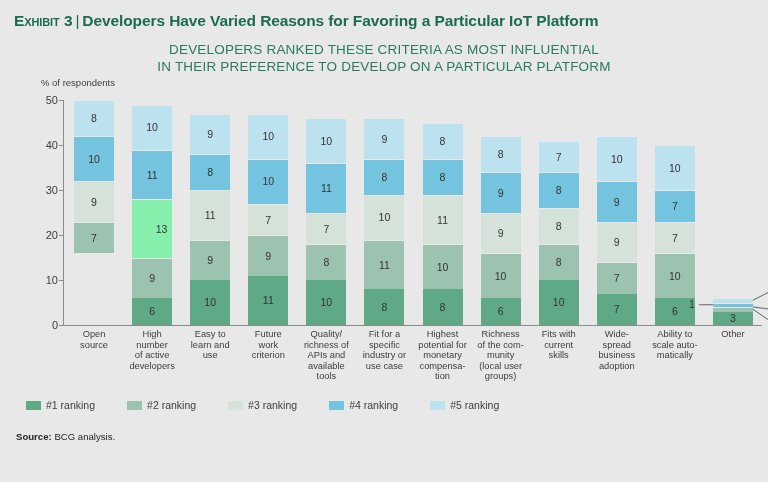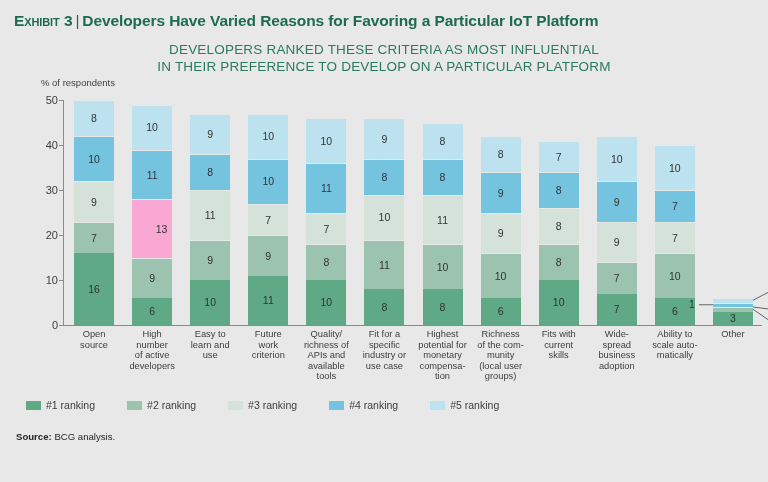--- a/index.html
+++ b/index.html
@@ -131,44 +131,41 @@
       <div class="y-tick-mark" style="top: 235px; left: 59px;"></div>
       <div class="y-tick-label" style="left: 36px; top: 190px;">30</div>
       <div class="y-tick-mark" style="top: 190px; left: 59px;"></div>
       <div class="y-tick-label" style="left: 36px; top: 145px;">40</div>
       <div class="y-tick-mark" style="top: 145px; left: 59px;"></div>
       <div class="y-tick-label" style="left: 36px; top: 100px;">50</div>
       <div class="y-tick-mark" style="top: 100px; left: 59px;"></div>
     </div>
   <div id="bars-container">
       <div class="bar-group" style="position: absolute; left: 74.0417px; width: 40px; top: 100px; height: 225px;">
-        <div class="seg" style="background: rgb(95, 169, 135); height: 72px; bottom: 0px; border-top: none;">
-          <span class="seg-label">16</span>
-        </div>
         <div class="seg" style="background: rgb(156, 195, 175); height: 31.5px; bottom: 72px;">
           <span class="seg-label">7</span>
         </div>
         <div class="seg" style="background: rgb(212, 226, 218); height: 40.5px; bottom: 103.5px;">
           <span class="seg-label">9</span>
         </div>
         <div class="seg" style="background: rgb(116, 196, 224); height: 45px; bottom: 144px;">
           <span class="seg-label">10</span>
         </div>
         <div class="seg" style="background: rgb(188, 226, 240); height: 36px; bottom: 189px;">
           <span class="seg-label">8</span>
         </div>
       </div>
       <div class="bar-group" style="position: absolute; left: 132.125px; width: 40px; top: 104.5px; height: 220.5px;">
         <div class="seg" style="background: rgb(95, 169, 135); height: 27px; bottom: 0px; border-top: none;">
           <span class="seg-label">6</span>
         </div>
         <div class="seg" style="background: rgb(156, 195, 175); height: 40.5px; bottom: 27px;">
           <span class="seg-label">9</span>
         </div>
-        <div class="seg" style="background: #f9a8d4; height: 58.5px; bottom: 67.5px; padding-left: 19px;">
+        <div class="seg" style="background: #86efac; height: 58.5px; bottom: 67.5px; padding-left: 19px;">
           <span class="seg-label">13</span>
         </div>
         <div class="seg" style="background: rgb(116, 196, 224); height: 49.5px; bottom: 126px;">
           <span class="seg-label">11</span>
         </div>
         <div class="seg" style="background: rgb(188, 226, 240); height: 45px; bottom: 175.5px;">
           <span class="seg-label">10</span>
         </div>
       </div>
       <div class="bar-group" style="position: absolute; left: 190.208px; width: 40px; top: 113.5px; height: 211.5px;">

